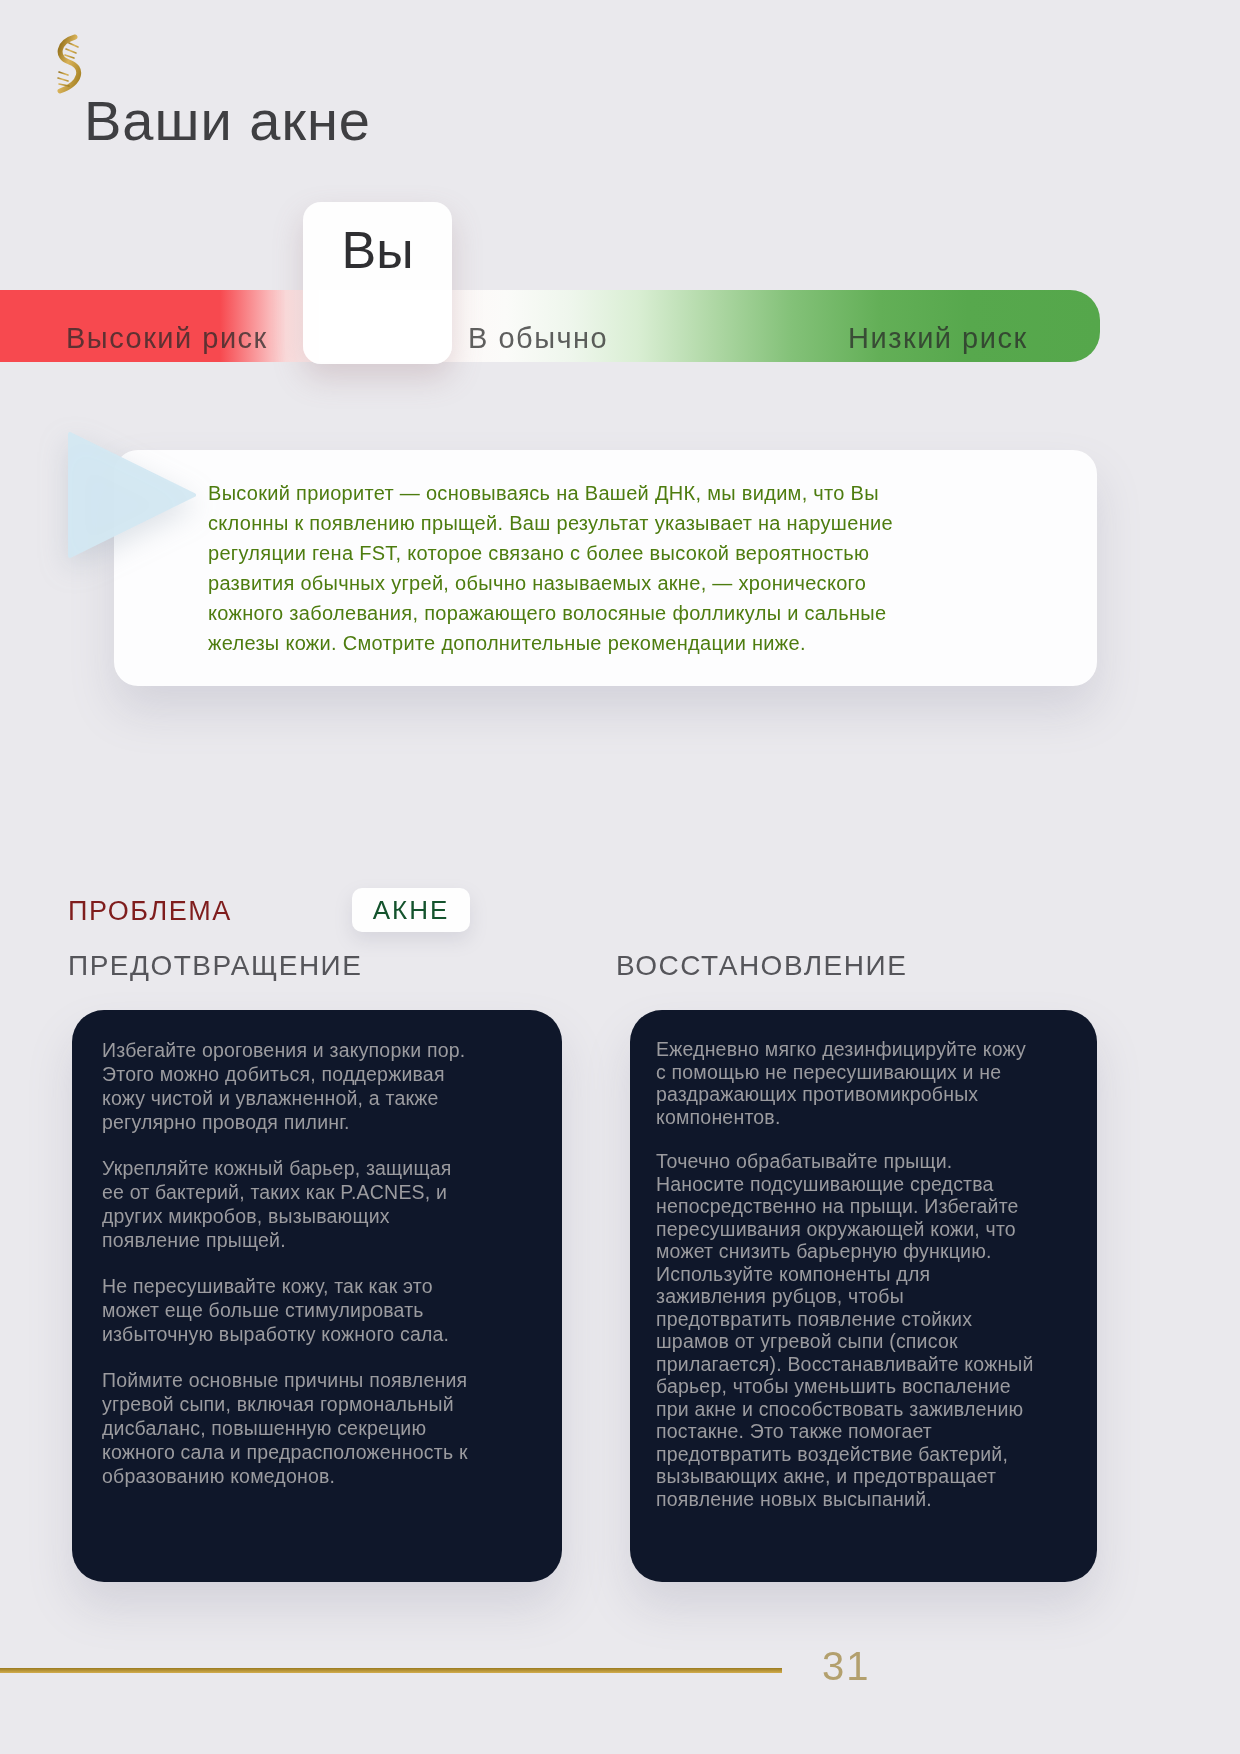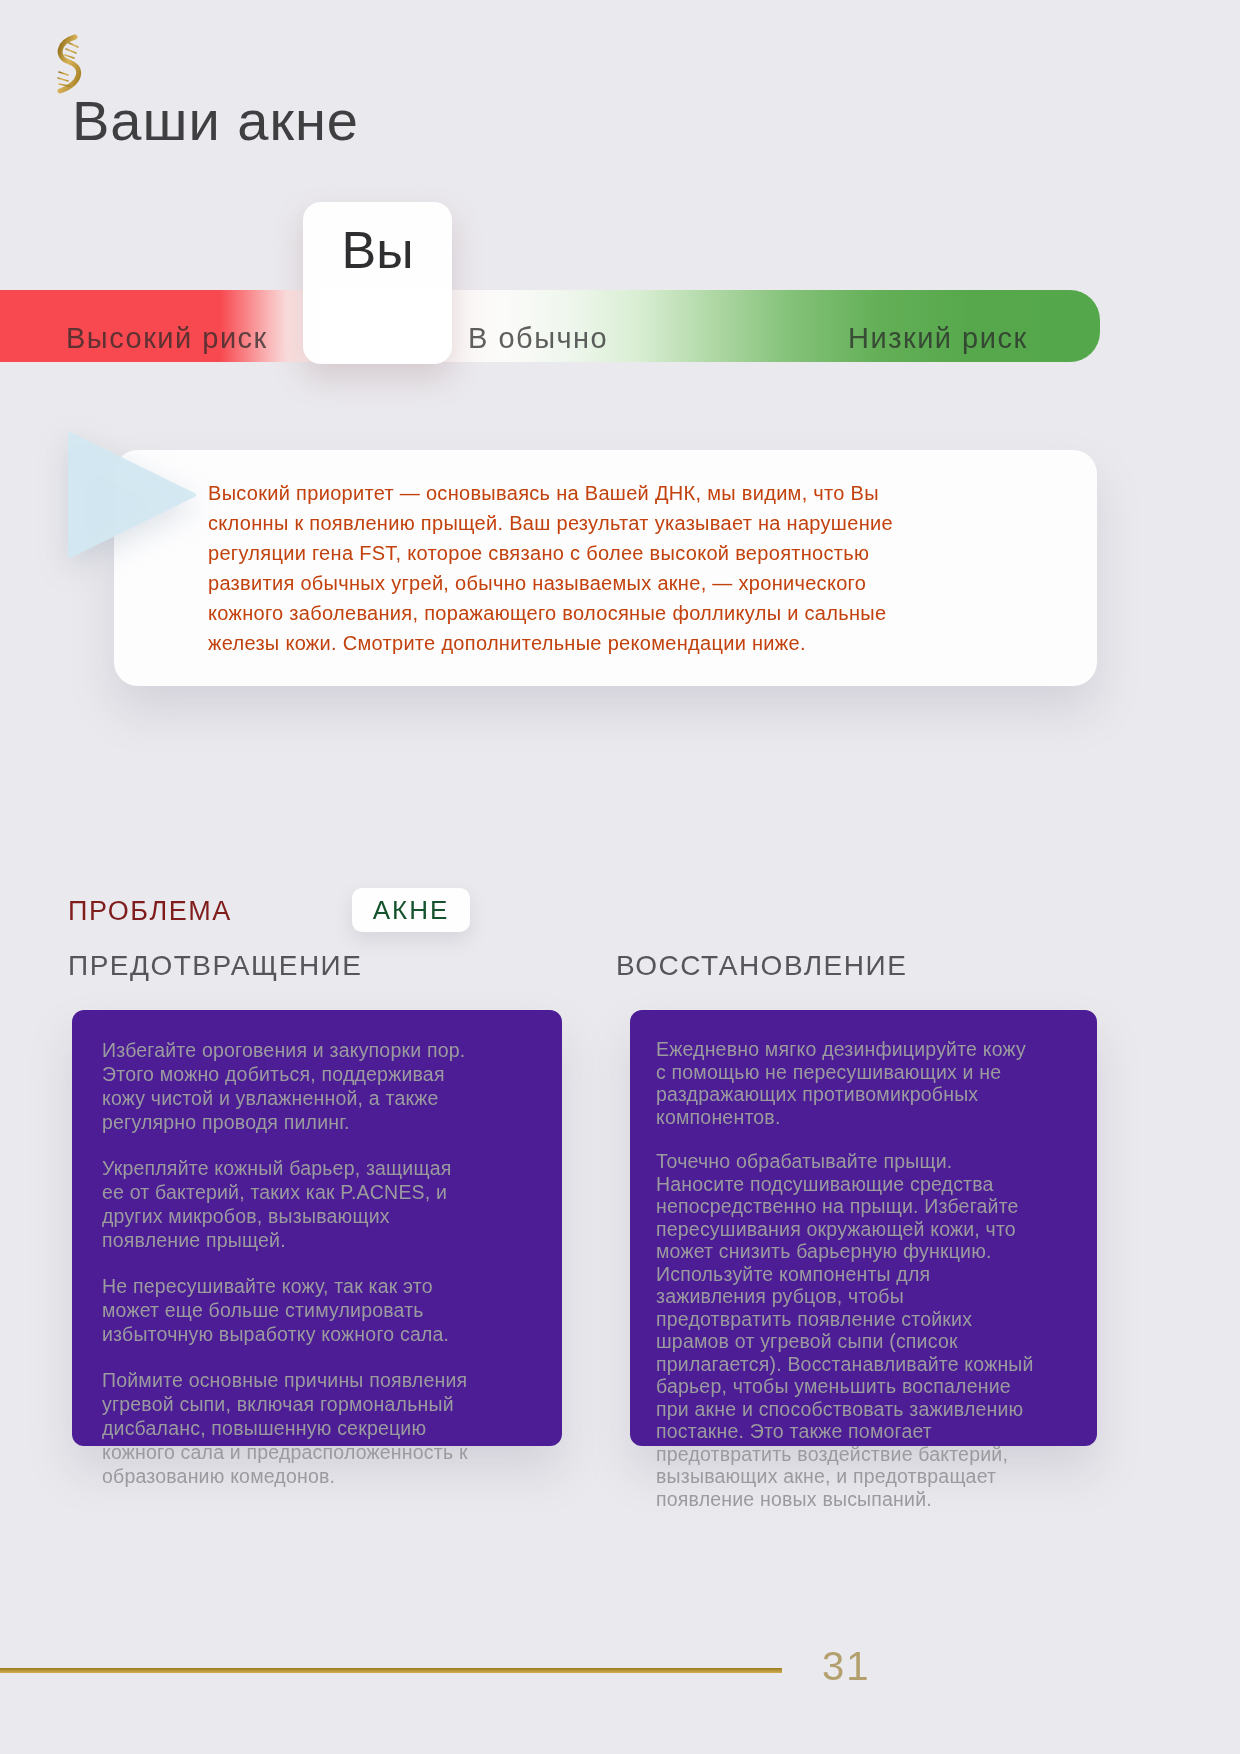--- a/index.html
+++ b/index.html
@@ -5,21 +5,21 @@
   html,body{margin:0;padding:0;background:#dddce1;}
   *{box-sizing:border-box;}
   #page{
     position:relative;width:1240px;height:1754px;margin:0 auto;
     background:#eae9ed;overflow:hidden;
     font-family:"Liberation Sans",sans-serif;
   }
   
   .logo{position:absolute;left:48px;top:34px;width:40px;height:60px;}
   .page-title{
-    position:absolute;left:72px;top:88px;
+    position:absolute;left:84px;top:88px;
     font-size:56px;font-weight:100;color:#3f3f42;letter-spacing:1px;
   }
   
   .risk-bar{
     position:absolute;left:0;top:290px;width:1100px;height:72px;
     border-radius:0 30px 30px 0;
     background:linear-gradient(90deg,
       #f7494f 0%, #f7494f 20%,
       #fbdcdc 26%, #fefafa 30%,
       #fdf6f6 38%, #fbfbf9 46%,
@@ -44,21 +44,21 @@
     margin-top:18px;font-size:52px;font-weight:100;color:#2f2f32;
   }
   
   .priority-card{
     position:absolute;left:114px;top:450px;width:983px;height:236px;
     background:#fdfdfe;border-radius:24px;
     box-shadow:0 25px 45px rgba(125,125,150,0.20);
   }
   .note-text{
     position:absolute;left:94px;top:28px;width:710px;
-    font-size:20px;line-height:30px;color:#c2410c;letter-spacing:0.3px;
+    font-size:20px;line-height:30px;color:#4d7c0f;letter-spacing:0.3px;
   }
   .pointer-triangle{
     position:absolute;left:68px;top:432px;width:128px;height:126px;
     filter:drop-shadow(0 10px 14px rgba(120,140,160,0.25));
     z-index:3;
   }
   
   .section-title{
     position:absolute;left:66px;top:768px;
     font-size:52px;font-weight:100;color:#3f3f42;letter-spacing:1px;
@@ -74,22 +74,22 @@
     display:flex;align-items:center;justify-content:center;
     font-size:26px;font-weight:300;letter-spacing:2px;color:#14532d;
   }
   .col-heading{
     position:absolute;top:950px;
     font-size:28px;font-weight:300;letter-spacing:1.5px;color:#55555a;
   }
   .col-heading.prevention{left:68px;}
   .col-heading.restore{left:616px;}
   .strategy-card{
-    position:absolute;top:1010px;height:436px;
-    background:#4c1d95;border-radius:12px;
+    position:absolute;top:1010px;height:572px;
+    background:#0f172a;border-radius:32px;
     box-shadow:0 25px 45px rgba(125,125,150,0.20);
   }
   .strategy-card.left{left:72px;width:490px;}
   .strategy-card.right{left:630px;width:467px;}
   .card-body{position:absolute;top:28px;}
   .strategy-card.left  .card-body{left:30px;width:375px;}
   .strategy-card.right .card-body{left:26px;width:382px;}
   .card-body p{
     margin:0 0 22px 0;
     font-size:19.5px;color:#9b9b9f;letter-spacing:0.2px;

